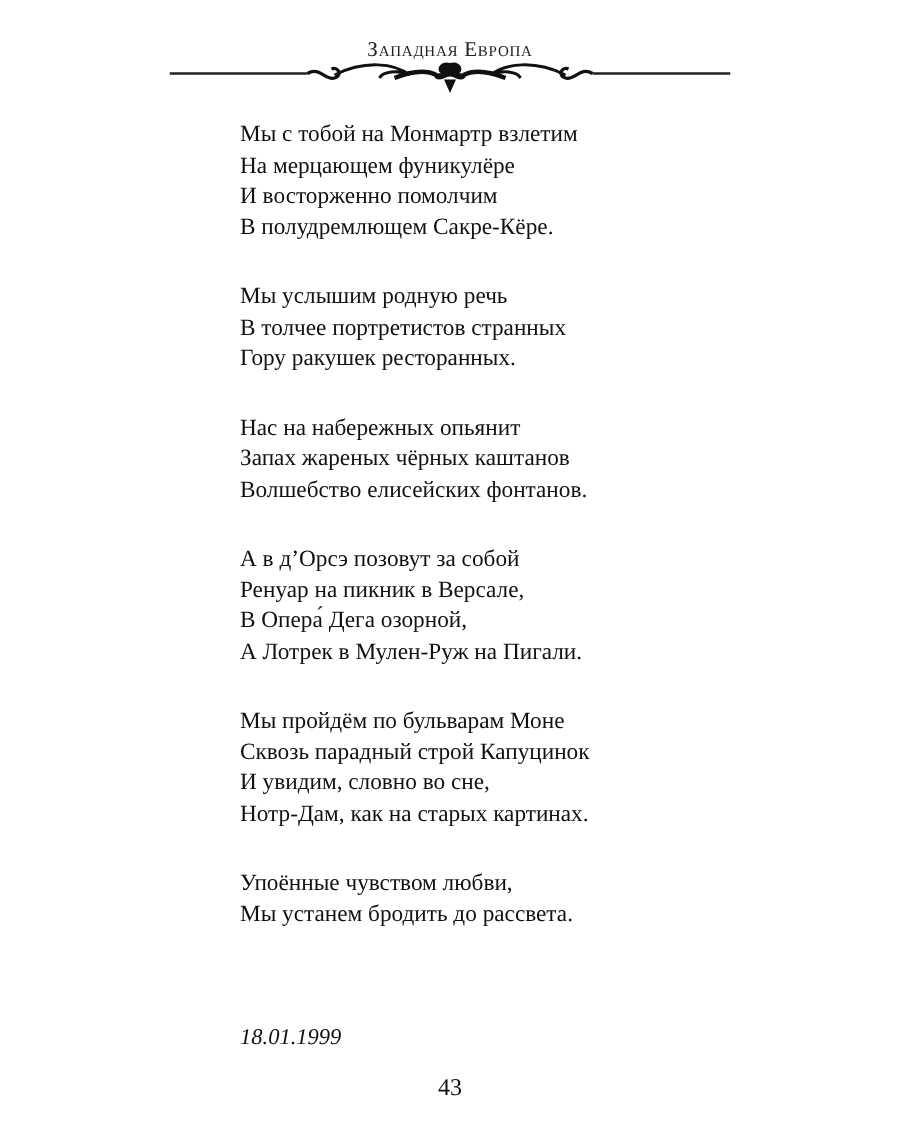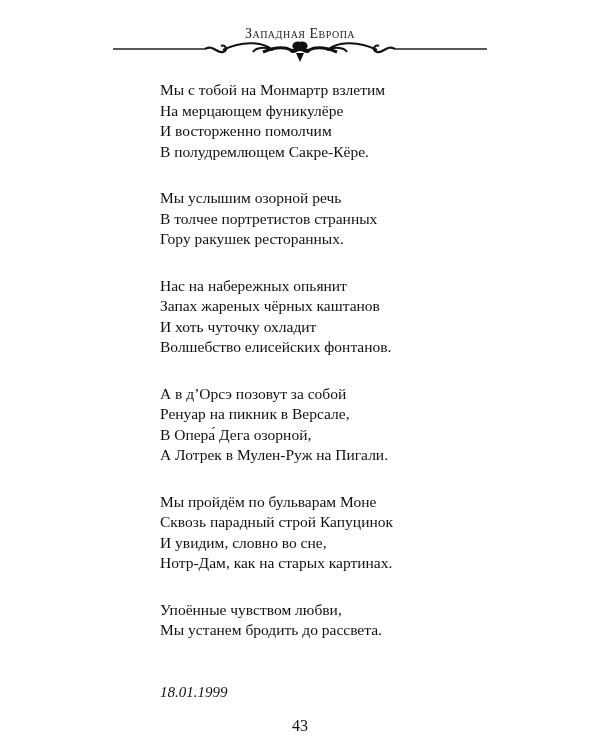--- a/index.html
+++ b/index.html
@@ -48,28 +48,27 @@
   </svg>
 
   <div class="poem">
     <div class="stanza">
       <span class="line">Мы с тобой на Монмартр взлетим</span>
       <span class="line">На мерцающем фуникулёре</span>
       <span class="line">И восторженно помолчим</span>
       <span class="line">В полудремлющем Сакре-Кёре.</span>
     </div>
     <div class="stanza">
-      <span class="line">Мы услышим озорной речь</span>
+      <span class="line">Мы услышим родную речь</span>
       <span class="line">В толчее портретистов странных</span>
       <span class="line">Гору ракушек ресторанных.</span>
     </div>
     <div class="stanza">
       <span class="line">Нас на набережных опьянит</span>
       <span class="line">Запах жареных чёрных каштанов</span>
-      <span class="line">И хоть чуточку охладит</span>
       <span class="line">Волшебство елисейских фонтанов.</span>
     </div>
     <div class="stanza">
       <span class="line">А в д’Орсэ позовут за собой</span>
       <span class="line">Ренуар на пикник в Версале,</span>
       <span class="line">В Опера́ Дега озорной,</span>
       <span class="line">А Лотрек в Мулен-Руж на Пигали.</span>
     </div>
     <div class="stanza">
       <span class="line">Мы пройдём по бульварам Моне</span>

